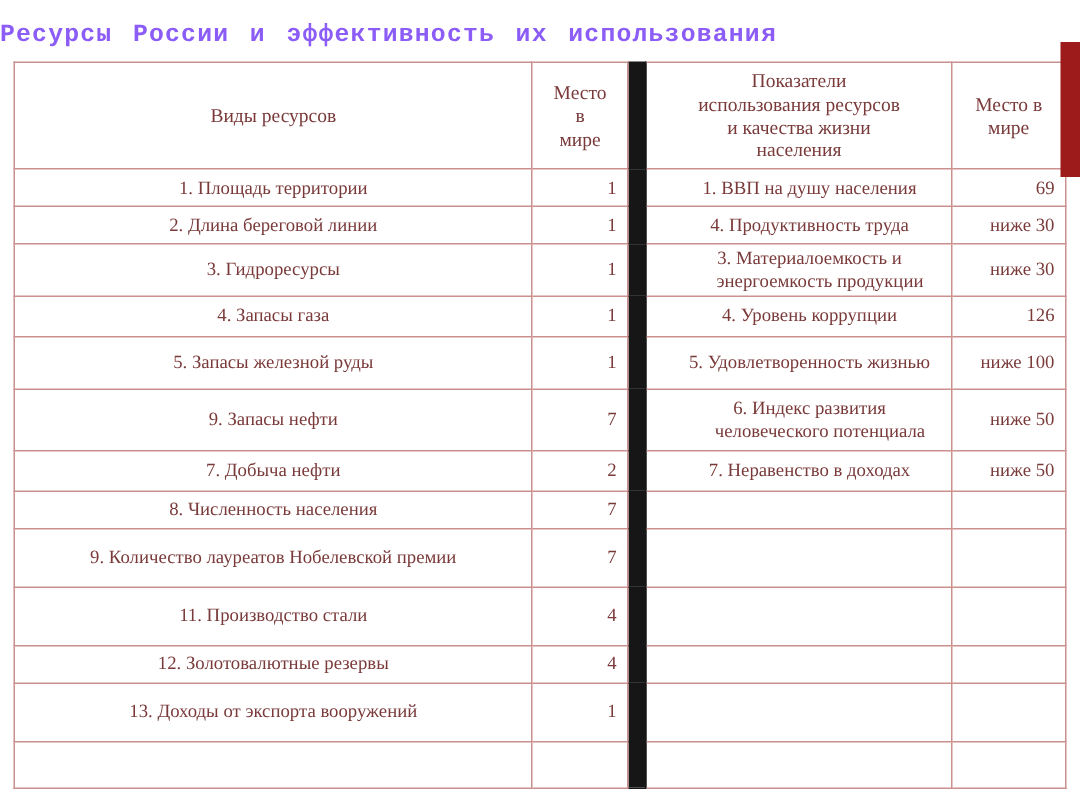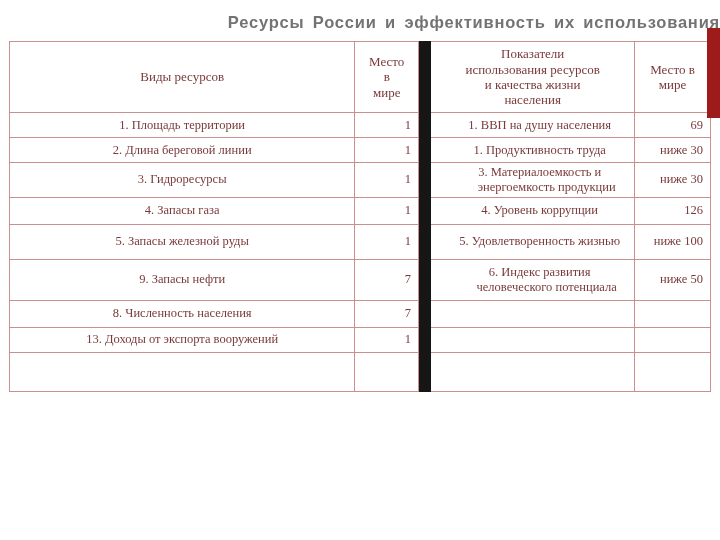--- a/index.html
+++ b/index.html
@@ -2,24 +2,24 @@
 <html style="--accent: #9e1b1b; --divider: #161616;"><head>
 <meta charset="utf-8">
 <style>
   html,body{margin:0;padding:0;}
   body{
     width:720px;height:540px;overflow:hidden;position:relative;
     background:#ffffff;
     font-family:"Liberation Serif", serif;
   }
   .title{
-    text-align:right;
-    font-family:Liberation Sans, sans-serif;
+    text-align:left;
+    font-family:Liberation Mono, monospace;
     font-weight:bold;
-    color:#737373;
+    color:#8b5cf6;
     font-size:16.5px;
     letter-spacing:0.8px;
     word-spacing:3px;
     margin:13px 0 9px 0;
   }
   .accent-bar{
     position:absolute;
     top:28px;right:0;
     width:13px;height:90px;
     background:var(--accent,#9e1b1b);
@@ -107,21 +107,21 @@
     <td class="val">1</td>
     <td class="div"></td>
     <td class="lbl rlbl">1. ВВП на душу населения</td>
     <td class="val">69</td>
   </tr>
 
   <tr>
     <td class="lbl">2. Длина береговой линии</td>
     <td class="val">1</td>
     <td class="div"></td>
-    <td class="lbl rlbl">1. Продуктивность труда</td>
+    <td class="lbl rlbl">4. Продуктивность труда</td>
     <td class="val">ниже 30</td>
   </tr>
 
   <tr>
     <td class="lbl">3. Гидроресурсы</td>
     <td class="val">1</td>
     <td class="div"></td>
     <td class="lbl rlbl">3. Материалоемкость и энергоемкость продукции</td>
     <td class="val">ниже 30</td>
   </tr>
@@ -143,32 +143,60 @@
   </tr>
 
   <tr>
     <td class="lbl">9. Запасы нефти</td>
     <td class="val">7</td>
     <td class="div"></td>
     <td class="lbl rlbl">6. Индекс развития человеческого потенциала</td>
     <td class="val">ниже 50</td>
   </tr>
 
+  <tr>
+    <td class="lbl">7. Добыча нефти</td>
+    <td class="val">2</td>
+    <td class="div"></td>
+    <td class="lbl rlbl">7. Неравенство в доходах</td>
+    <td class="val">ниже 50</td>
+  </tr>
 
   <tr>
     <td class="lbl">8. Численность населения</td>
     <td class="val">7</td>
     <td class="div"></td>
     <td class="lbl rlbl"></td>
     <td class="val"></td>
   </tr>
 
-
-
-
+  <tr>
+    <td class="lbl">9. Количество лауреатов Нобелевской премии</td>
+    <td class="val">7</td>
+    <td class="div"></td>
+    <td class="lbl rlbl"></td>
+    <td class="val"></td>
+  </tr>
+
+
+  <tr>
+    <td class="lbl">11. Производство стали</td>
+    <td class="val">4</td>
+    <td class="div"></td>
+    <td class="lbl rlbl"></td>
+    <td class="val"></td>
+  </tr>
+
+  <tr>
+    <td class="lbl">12. Золотовалютные резервы</td>
+    <td class="val">4</td>
+    <td class="div"></td>
+    <td class="lbl rlbl"></td>
+    <td class="val"></td>
+  </tr>
 
   <tr>
     <td class="lbl">13. Доходы от экспорта вооружений</td>
     <td class="val">1</td>
     <td class="div"></td>
     <td class="lbl rlbl"></td>
     <td class="val"></td>
   </tr>
 
   <tr>

